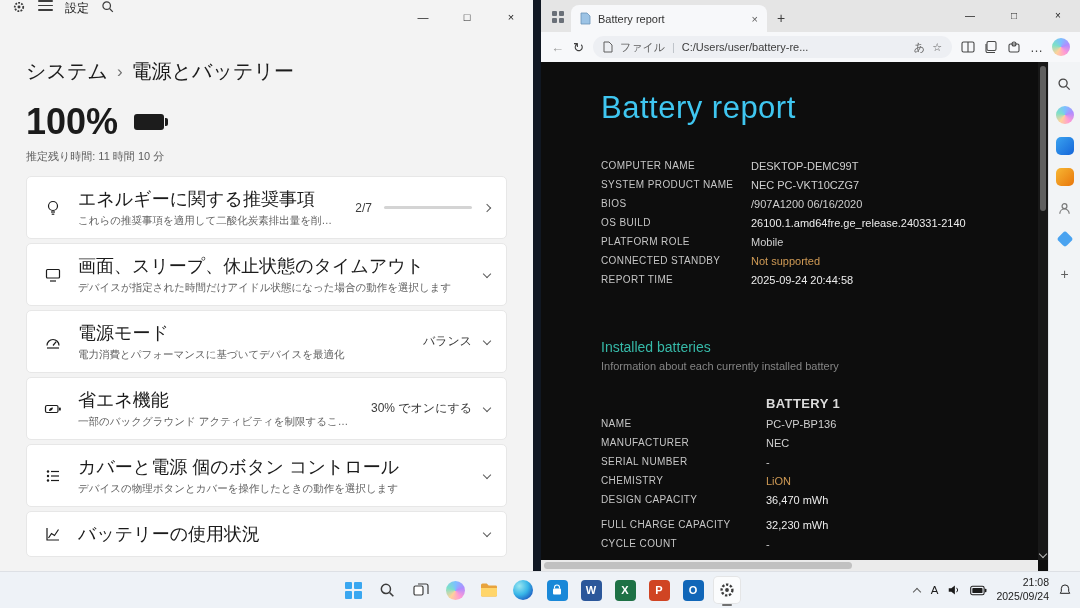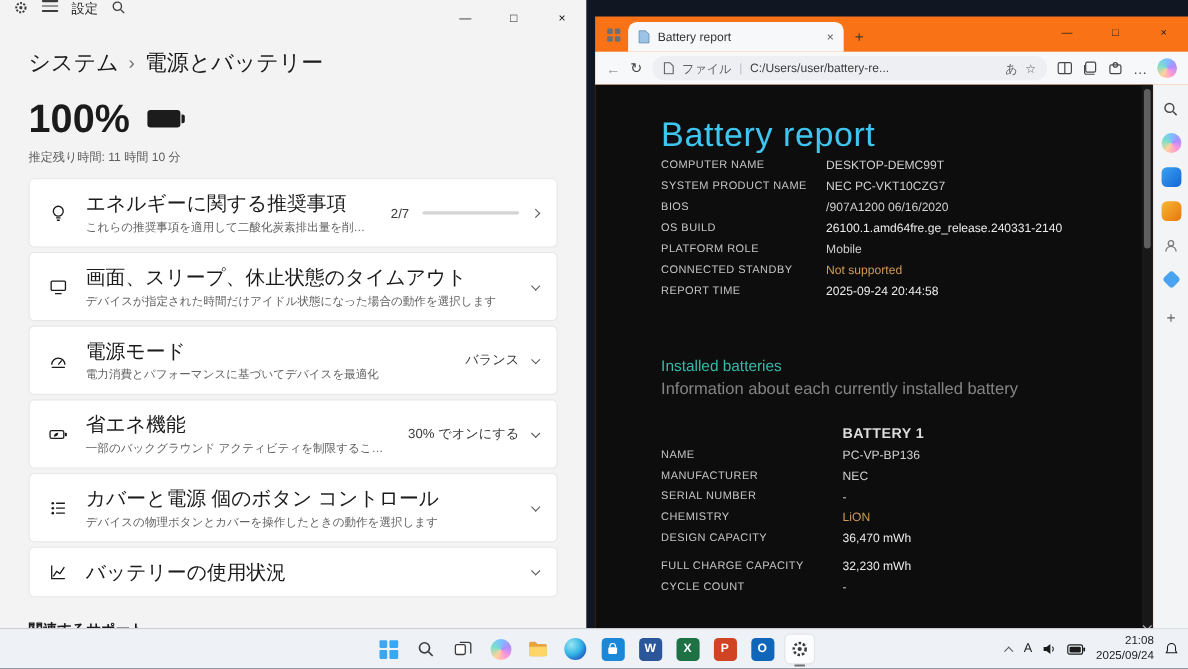--- a/index.html
+++ b/index.html
@@ -16,42 +16,42 @@
 
   
   .settings-window{position:absolute;left:0;top:0;width:533px;height:571px;background:#f3f3f3;overflow:hidden;color:#1b1b1b}
   .s-titlebar{height:34px;display:flex;align-items:flex-start;gap:12px;padding-left:12px}
   .s-title{font-size:12px}
   .burger{width:15px;display:flex;flex-direction:column;gap:3px}
   .burger i{height:1.6px;background:#3c3c3c;border-radius:1px}
   .win-btns{display:flex;height:34px;margin-left:auto}
   .wbtn{width:44px;display:flex;align-items:center;justify-content:center;font-size:11px;color:#1b1b1b}
   .s-content{padding:0 26px}
-  .breadcrumb{margin-top:10px;font-size:20px;display:flex;align-items:center;gap:9px}
+  .breadcrumb{margin-top:24px;font-size:20px;display:flex;align-items:center;gap:9px}
   .breadcrumb .sep{color:#707070;font-size:17px}
   .battery-row{margin-top:16px;display:flex;align-items:center}
   .batt-pct{font-size:36px;font-weight:700}
   .batt-big{width:30px;height:16px;background:#1c1c1c;border-radius:3px;position:relative;margin-left:16px}
   .batt-big::after{content:"";position:absolute;right:-4px;top:4px;width:3px;height:8px;background:#1c1c1c;border-radius:0 2px 2px 0}
   .remaining{margin-top:6px;font-size:11px;color:#5d5d5d}
   .cards{margin-top:12px}
   .card{background:#fff;border:1px solid #e7e7e7;border-radius:5px;margin-bottom:4px;padding:10px 16px;display:flex;align-items:center;gap:15px;min-height:46px}
   .card .cicon{flex:none;width:20px;display:flex;justify-content:center}
   .ctext{flex:1;min-width:0}
   .ctitle{font-size:18px;white-space:nowrap;overflow:hidden;text-overflow:ellipsis}
   .csub{font-size:10.5px;color:#616161;margin-top:3px;white-space:nowrap;overflow:hidden;text-overflow:ellipsis}
   .cright{flex:none;display:flex;align-items:center;gap:12px;font-size:12px;color:#3c3c3c}
   .pbar{width:88px;height:3.5px;background:#d4d4d4;border-radius:2px;overflow:hidden}
   .pfill{width:29%;height:100%;background:var(--accent,#0067c0);border-radius:2px}
   .sec-header{margin:20px 0 10px;font-size:13px;font-weight:bold}
   .help-wrap{background:#fff;border:1px solid #e7e7e7;border-radius:5px;overflow:hidden}
   .help-row{padding:12px 16px;display:flex;align-items:center;gap:15px}
 
   
-  .edge-window{position:absolute;left:541px;top:15px;width:539px;height:571px;background:#f97316;overflow:hidden;display:flex;flex-direction:column}
+  .edge-window{position:absolute;left:541px;top:0;width:539px;height:571px;background:#e5e5e5;overflow:hidden;display:flex;flex-direction:column}
   .tabstrip{height:32px;display:flex;align-items:flex-end;padding-left:8px}
   .grid-btn{width:18px;height:18px;margin:0 4px 6px 0;display:grid;grid-template-columns:1fr 1fr;gap:2px;padding:3px}
   .grid-btn i{background:#6a7078;border-radius:1px}
   .tab{width:196px;height:27px;background:#f7f8fa;border-radius:8px 8px 0 0;display:flex;align-items:center;gap:7px;padding:0 9px;font-size:11px;color:#333}
   .tab-title{flex:1;white-space:nowrap;overflow:hidden;text-overflow:ellipsis}
   .tab-close{font-size:11px;color:#5f5f5f}
   .newtab{font-size:14px;color:#3c3c3c;margin:0 0 6px 10px}
   .tabstrip .win-btns{align-self:flex-start;height:30px}
   .tabstrip .wbtn{font-size:10px}
   .toolbar{height:30px;background:#f7f8fa;display:flex;align-items:center;gap:9px;padding:0 10px;flex:none}
@@ -61,28 +61,28 @@
   .pill .scheme{color:#5f5f5f}
   .pill .pdiv{color:#b9bec5}
   .pill .url{color:#3c3c3c;flex:1;white-space:nowrap;overflow:hidden;text-overflow:ellipsis}
   .pill .p-ic{color:#5f5f5f;font-size:11px;flex:none}
   .tool-ic{color:#474747;font-size:13px;flex:none}
   .copilot-dot{width:18px;height:18px;border-radius:50%;background:conic-gradient(#7cc0ff,#b08cff,#ff9ad5,#ffd29a,#7ce0c8,#7cc0ff);flex:none}
   .e-body{flex:1;display:flex;min-height:0}
   .page{flex:1;background:#0d0d0d;position:relative;overflow:hidden}
   .report{position:absolute;left:60px;top:28px;right:26px}
   .r-title{font-size:31px;font-weight:400;color:var(--report-title,#3fc6f0);letter-spacing:.5px}
-  .r-table{}
+  .r-table{margin-top:30px}
   .r-row{display:flex;padding:3.5px 0}
   .r-label{width:150px;flex:none;font-size:10px;letter-spacing:.4px;color:#c6c6c6}
   .r-value{font-size:11px;color:#cfcfcf}
   .info .r-row:nth-child(4) .r-value,.info .r-row:nth-child(7) .r-value{color:#ececec}
   .info .r-row:nth-child(6) .r-value{color:var(--warn,#cf9a55)}
   .r-section{margin-top:50px;font-size:14px;color:var(--report-heading,#36b9a8)}
-  .r-subtitle{margin-top:5px;font-size:15px;color:#858585}
+  .r-subtitle{margin-top:5px;font-size:11px;color:#858585}
   .btable{margin-top:20px}
   .btable .r-label{width:165px}
   .bheader .r-value{font-size:13px;font-weight:bold;letter-spacing:.4px;color:#dcdcdc}
   .binfo .r-row:nth-child(4) .r-value{color:var(--warn,#cf9a55)}
   .binfo .r-row:nth-child(5) .r-value,.binfo .r-row:nth-child(6) .r-value{color:#ececec}
   .binfo .r-row:nth-child(6){margin-top:6px}
   .vscroll{position:absolute;right:0;top:0;bottom:11px;width:10px;background:#181818}
   .vthumb{position:absolute;left:2px;top:4px;width:6px;height:145px;background:#5f5f5f;border-radius:3px}
   .v-arrow{position:absolute;left:2px;bottom:3px}
   .hscroll{position:absolute;left:0;right:10px;bottom:0;height:11px;background:#ebebeb}

